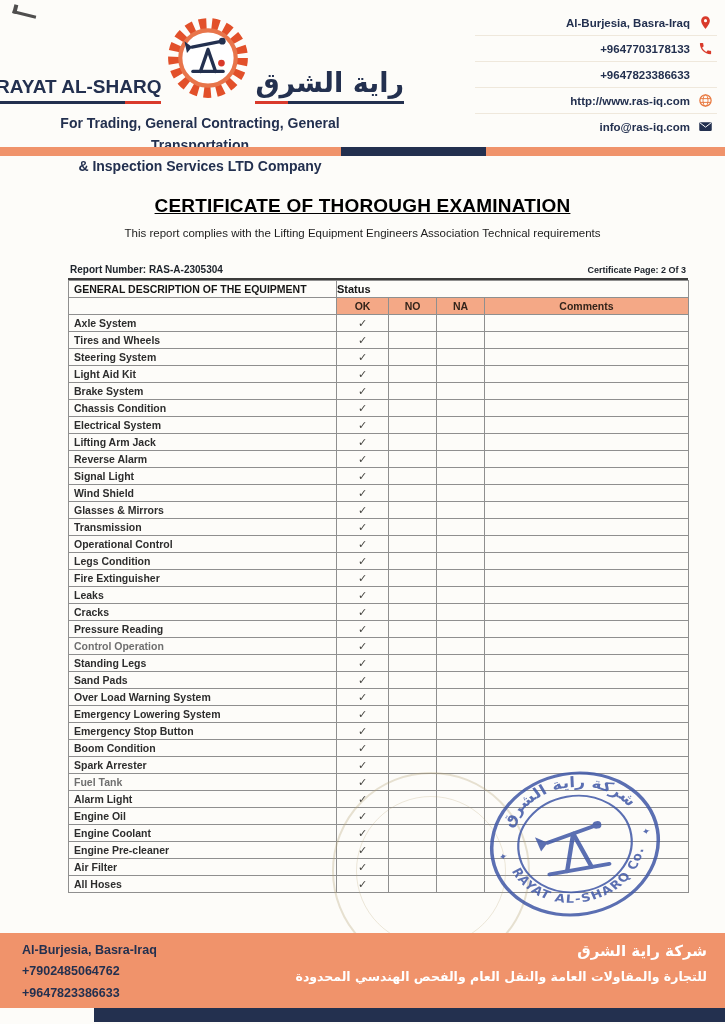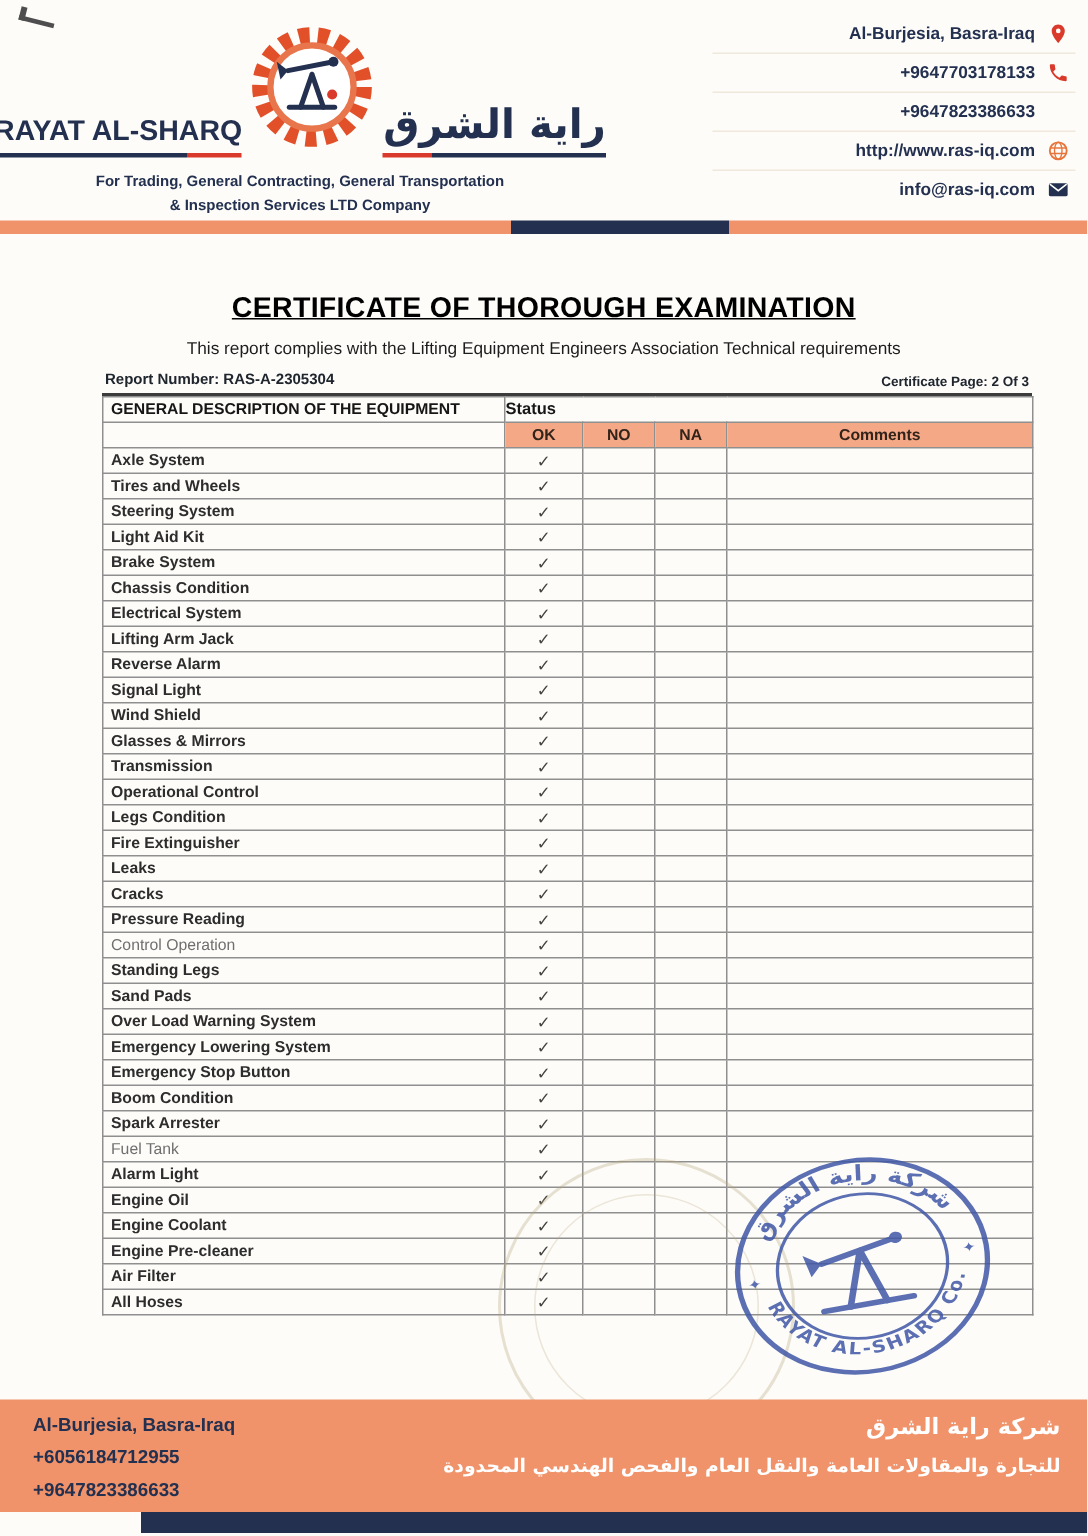--- a/index.html
+++ b/index.html
@@ -21,54 +21,54 @@
   
   .header-left{position:absolute;left:26px;top:16px;width:348px;}
   .logo-row{display:flex;align-items:flex-end;justify-content:center;gap:5px;}
   .logo-block{display:flex;flex-direction:column;}
   .logo-text-en{font-size:19px;font-weight:bold;color:var(--navy,#23304f);white-space:nowrap;}
   .logo-text-ar{font-size:27px;font-weight:bold;color:var(--navy,#23304f);font-family:"DejaVu Sans",sans-serif;white-space:nowrap;}
   .logo-underline{height:3px;margin-top:3px;}
   .lu-en{background:linear-gradient(90deg,var(--navy,#23304f) 0 78%,var(--red,#d93a2b) 78% 100%);}
   .lu-ar{background:linear-gradient(90deg,var(--red,#d93a2b) 0 22%,var(--navy,#23304f) 22% 100%);}
   .gear-wrap{flex:0 0 auto;}
-  .tagline{margin-top:9px;text-align:center;font-size:10px;font-weight:bold;color:var(--navy,#23304f);line-height:1.55;}
+  .tagline{margin-top:9px;text-align:center;font-size:14px;font-weight:bold;color:var(--navy,#23304f);line-height:1.55;}
 
   .contact{position:absolute;right:8px;top:10px;width:242px;}
   .contact-row{display:flex;justify-content:flex-end;align-items:center;gap:8px;
     padding:5px 4px;border-bottom:1px solid #efe8dc;
     font-size:11.5px;font-weight:bold;color:var(--navy,#23304f);}
   .contact-row:last-child{border-bottom:none;}
   .c-icon{width:15px;height:15px;flex:0 0 auto;display:inline-block;}
   .c-spacer{width:15px;height:15px;flex:0 0 auto;}
 
   .divider{position:absolute;left:0;top:147px;width:100%;height:9px;
     background:linear-gradient(90deg,var(--orange,#f0936b) 0 47%,var(--navy,#23304f) 47% 67%,var(--orange,#f0936b) 67% 100%);}
 
   
   .title{position:absolute;left:0;top:195px;width:100%;text-align:center;
     font-size:19px;font-weight:bold;color:#000000;letter-spacing:.2px;text-decoration:underline;}
   .subtitle{position:absolute;left:0;top:227px;width:100%;text-align:center;
     font-size:11.5px;color:#1d1d1d;}
 
   
-  .doc-body{position:absolute;left:68px;top:248px;width:620px;}
+  .doc-body{position:absolute;left:68px;top:264px;width:620px;}
   .report-line{display:flex;justify-content:space-between;align-items:flex-end;
     border-bottom:2px solid #3c3c3c;padding:0 2px 3px 2px;}
   .report-number{font-size:10px;font-weight:bold;color:#20262e;}
   .cert-page{font-size:9px;font-weight:bold;color:#20262e;}
 
   table{width:100%;border-collapse:collapse;table-layout:fixed;}
   td,th{border:1px solid var(--border,#8f8f8f);height:17px;padding:0;overflow:hidden;}
   .desc-h{font-size:10.5px;font-weight:bold;color:#161616;padding-left:5px;text-align:left;}
   .status-h{font-size:11px;font-weight:bold;color:#161616;}
   .corner-empty{background:#fdfcf9;}
   .colhead{background:var(--salmon,#f4a886);text-align:center;font-size:10.5px;font-weight:bold;color:#33241b;}
   td.item{font-size:10.5px;font-weight:bold;color:#2d2d2d;padding-left:5px;text-align:left;white-space:nowrap;}
-  td.item.muted{color:#6f6f6f;font-weight:normal;}
+  td.item.muted{color:#6f6f6f;font-weight:bold;}
   td.status-cell{text-align:center;font-size:11px;color:#44433f;}
 
   
   .watermark{position:absolute;left:332px;top:772px;width:198px;height:198px;
     border:2px solid rgba(185,165,120,.32);border-radius:50%;pointer-events:none;}
   .watermark::before{content:"";position:absolute;inset:22px;border:1.5px solid rgba(185,165,120,.26);border-radius:50%;}
 
   .stamp{position:absolute;left:486px;top:769px;width:178px;height:150px;
     transform:rotate(-10deg);opacity:.85;pointer-events:none;}
   .stamp svg{width:100%;height:100%;}
@@ -460,21 +460,21 @@
         <path d="M70 92 L128 80"></path>
       </g>
       <path d="M70 92 L57 82 L61 102 Z" fill="#3f57a6"></path>
       <circle cx="128" cy="80" r="5" fill="#3f57a6"></circle>
     </svg>
   </div>
 
   <div class="footer">
     <div class="footer-left">
       <div>Al-Burjesia, Basra-Iraq</div>
-      <div>+6056184712955</div>
+      <div>+7902485064762</div>
       <div>+9647823386633</div>
     </div>
     <div class="footer-right">
       <div class="footer-ar1">شركة راية الشرق</div>
       <div class="footer-ar2">للتجارة والمقاولات العامة والنقل العام والفحص الهندسي المحدودة</div>
     </div>
   </div>
   <div class="bottom-bar"></div>
 
 </div>

